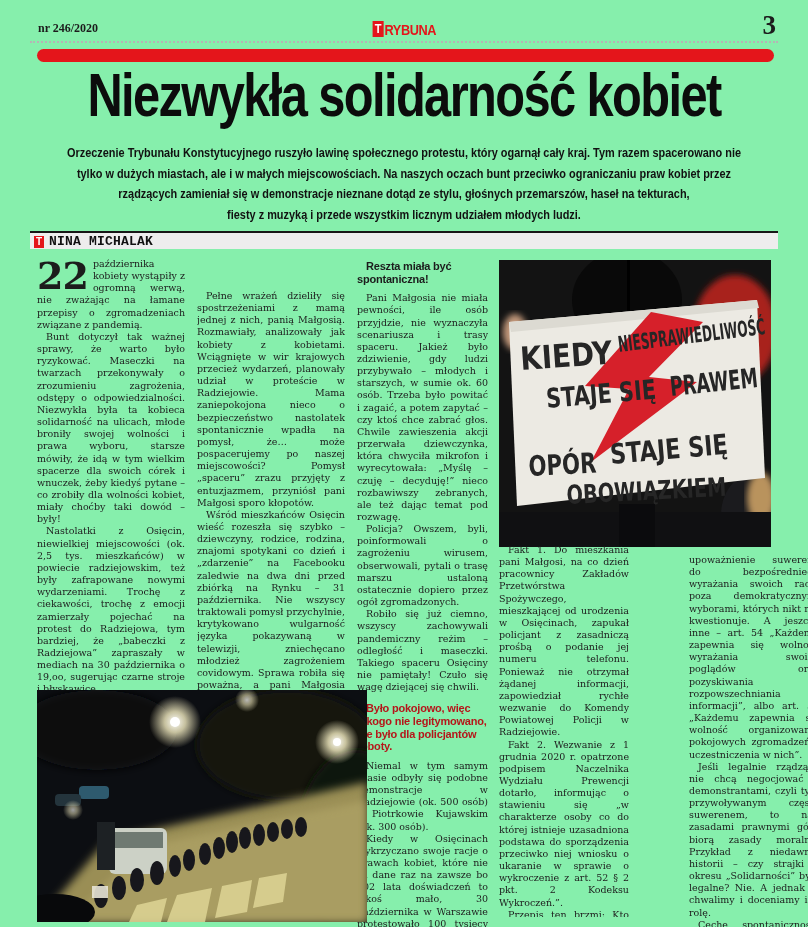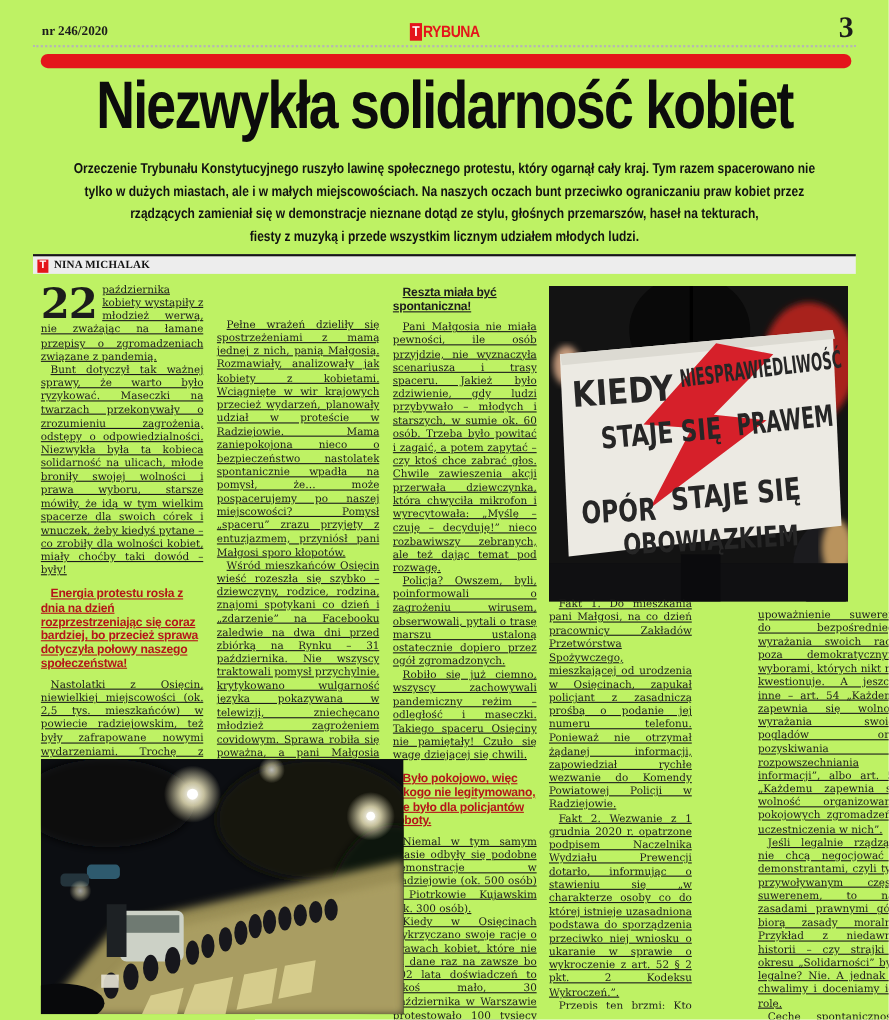--- a/index.html
+++ b/index.html
@@ -1,18 +1,18 @@
 <!DOCTYPE html>
 <html lang="pl"><head>
 <meta charset="utf-8">
 <style>
   * { margin:0; padding:0; box-sizing:border-box; }
   html,body { background:#ffffff; }
   .page {
-    position:relative; width:808px; height:927px; background:#bef264;
+    position:relative; width:808px; height:927px; background:#86efac;
     overflow:hidden; font-family:"DejaVu Serif", serif; color:#1c1c1c;padding-left:22px;
   }
   
   .issue { position:absolute; left:38px; top:21px; font-family:"Liberation Serif",serif;
            font-weight:bold; font-size:12px; }
   .pageno { position:absolute; right:32px; top:10px; font-family:"Liberation Serif",serif;
             font-weight:bold; font-size:27px; }
   .logo { position:absolute; left:0; right:0; top:18px; text-align:center; }
   .logo-inner { display:inline-flex; align-items:center; gap:1px; transform:scaleX(.85); }
   .logo-t { display:inline-block; width:13px; height:16px; background:#e4151b; color:#fff;
@@ -33,27 +33,27 @@
           font-family:"Liberation Sans",sans-serif; font-weight:bold; font-size:13px;
           line-height:1.58; transform:scaleX(.84); color:#111; }
   .lead div { white-space:nowrap; }
   
   .byline { position:absolute; left:30px; right:30px; top:231px; height:18px;
             background:#ededed; border-top:2px solid #161616;
             display:flex; align-items:center; gap:5px; padding:1px 4px 0 4px; }
   .byline-ticon { width:10px; height:12px; background:#e4151b; color:#fff; flex:0 0 auto;
                   font-family:"Liberation Sans",sans-serif; font-weight:900; font-size:10px;
                   line-height:12px; text-align:center; }
-  .byline-name { font-family:Liberation Serif, serif; font-weight:bold; font-size:10px;
+  .byline-name { font-family:Liberation Mono, monospace; font-weight:bold; font-size:13px;
                  letter-spacing:.2px; color:#111; }
   
   .body { position:absolute; left:37px; top:258px; width:734px; height:669px; }
   .col { position:absolute; top:0; overflow:hidden; font-size:9.5px; line-height:12.15px;
          text-align:justify; hyphens:auto; -webkit-hyphens:auto; }
-  .col p { text-indent:9px;text-decoration:underline; }
+  .col p { text-indent:9px; }
   .col p.noindent { text-indent:0; }
   .col1 { left:0;   width:148px; height:432px; }
   .col2 { left:160px; width:148px; height:426px;margin-top:32px; }
   .col3 { left:320px; width:131px; height:669px; }
   .col4 { left:462px; top:286px; width:130px; height:373px; }
   .col5 { left:604px; top:296px; width:130px; height:373px;margin-left:48px; }
   .dropcap { float:left; font-family:"DejaVu Serif",serif; font-weight:bold;
              font-size:38px; line-height:31px; margin:2px 5px 0 0; letter-spacing:-1px; }
   .subhead { font-family:"Liberation Sans",sans-serif; font-weight:bold; font-size:11px;
              line-height:12.6px; text-align:left; text-indent:0; letter-spacing:-.2px;
@@ -90,23 +90,22 @@
   </div>
 
   <div class="byline">
     <span class="byline-ticon">T</span>
     <span class="byline-name">NINA MICHALAK</span>
   </div>
 
   <div class="body">
 
     <div class="col col1">
-      <p class="noindent"><span class="dropcap">22</span><span>października kobiety wystąpiły z młodzież werwą, nie zważając na łamane przepisy o zgromadzeniach związane z pandemią.</span></p>
+      <p class="noindent"><span class="dropcap">22</span><span>października kobiety wystąpiły z ogromną werwą, nie zważając na łamane przepisy o zgromadzeniach związane z pandemią.</span></p>
       <p>Bunt dotyczył tak ważnej sprawy, że warto było ryzykować. Maseczki na twarzach przekonywały o zrozumieniu zagrożenia, odstępy o odpowiedzialności. Niezwykła była ta kobieca solidarność na ulicach, młode broniły swojej wolności i prawa wyboru, starsze mówiły, że idą w tym wielkim spacerze dla swoich córek i wnuczek, żeby kiedyś pytane – co zrobiły dla wolności kobiet, miały choćby taki dowód – były!</p>
-      <p class="subhead red">Energia protestu rosła z dnia na dzień rozprzestrzeniając się coraz bardziej, bo przecież sprawa dotyczyła połowy naszego społeczeństwa!</p>
       <p>Nastolatki z Osięcin, niewielkiej miejscowości (ok. 2,5 tys. mieszkańców) w powiecie radziejowskim, też były zafrapowane nowymi wydarzeniami. Trochę z ciekawości, trochę z emocji zamierzały pojechać na protest do Radziejowa, tym bardziej, że „babeczki z Radziejowa” zapraszały w mediach na 30 października o 19,oo, sugerując czarne stroje i błyskawice.</p>
     </div>
 
     <div class="col col2">
       <p>Pełne wrażeń dzieliły się spostrzeżeniami z mamą jednej z nich, panią Małgosią. Rozmawiały, analizowały jak kobiety z kobietami. Wciągnięte w wir krajowych przecież wydarzeń, planowały udział w proteście w Radziejowie. Mama zaniepokojona nieco o bezpieczeństwo nastolatek spontanicznie wpadła na pomysł, że… może pospacerujemy po naszej miejscowości? Pomysł „spaceru” zrazu przyjęty z entuzjazmem, przyniósł pani Małgosi sporo kłopotów.</p>
       <p>Wśród mieszkańców Osięcin wieść rozeszła się szybko – dziewczyny, rodzice, rodzina, znajomi spotykani co dzień i „zdarzenie” na Facebooku zaledwie na dwa dni przed zbiórką na Rynku – 31 października. Nie wszyscy traktowali pomysł przychylnie, krytykowano wulgarność języka pokazywaną w telewizji, zniechęcano młodzież zagrożeniem covidowym. Sprawa robiła się poważna, a pani Małgosia czuła na sobie odpowiedzialność sprawczą (przydało się tu doświadczenie wcześniejszej pracy w domu kultury). Jej obawy dzieliła 15-letnia córka Gabrysia, która wraz z mamą poszła na zbiórkę. Wypożyczyły nagłośnienie, a pod pachą przyniosły kilka tekturowych haseł. Jedno odzwierciedlało cały sens przedsięwzięcia: „Kiedy niesprawiedliwość staje się prawem, opór staje się obowiązkiem”.</p>
     </div>
 
     <div class="col col3">
       <p class="subhead" style="margin-top:2px">Reszta miała być spontaniczna!</p>

